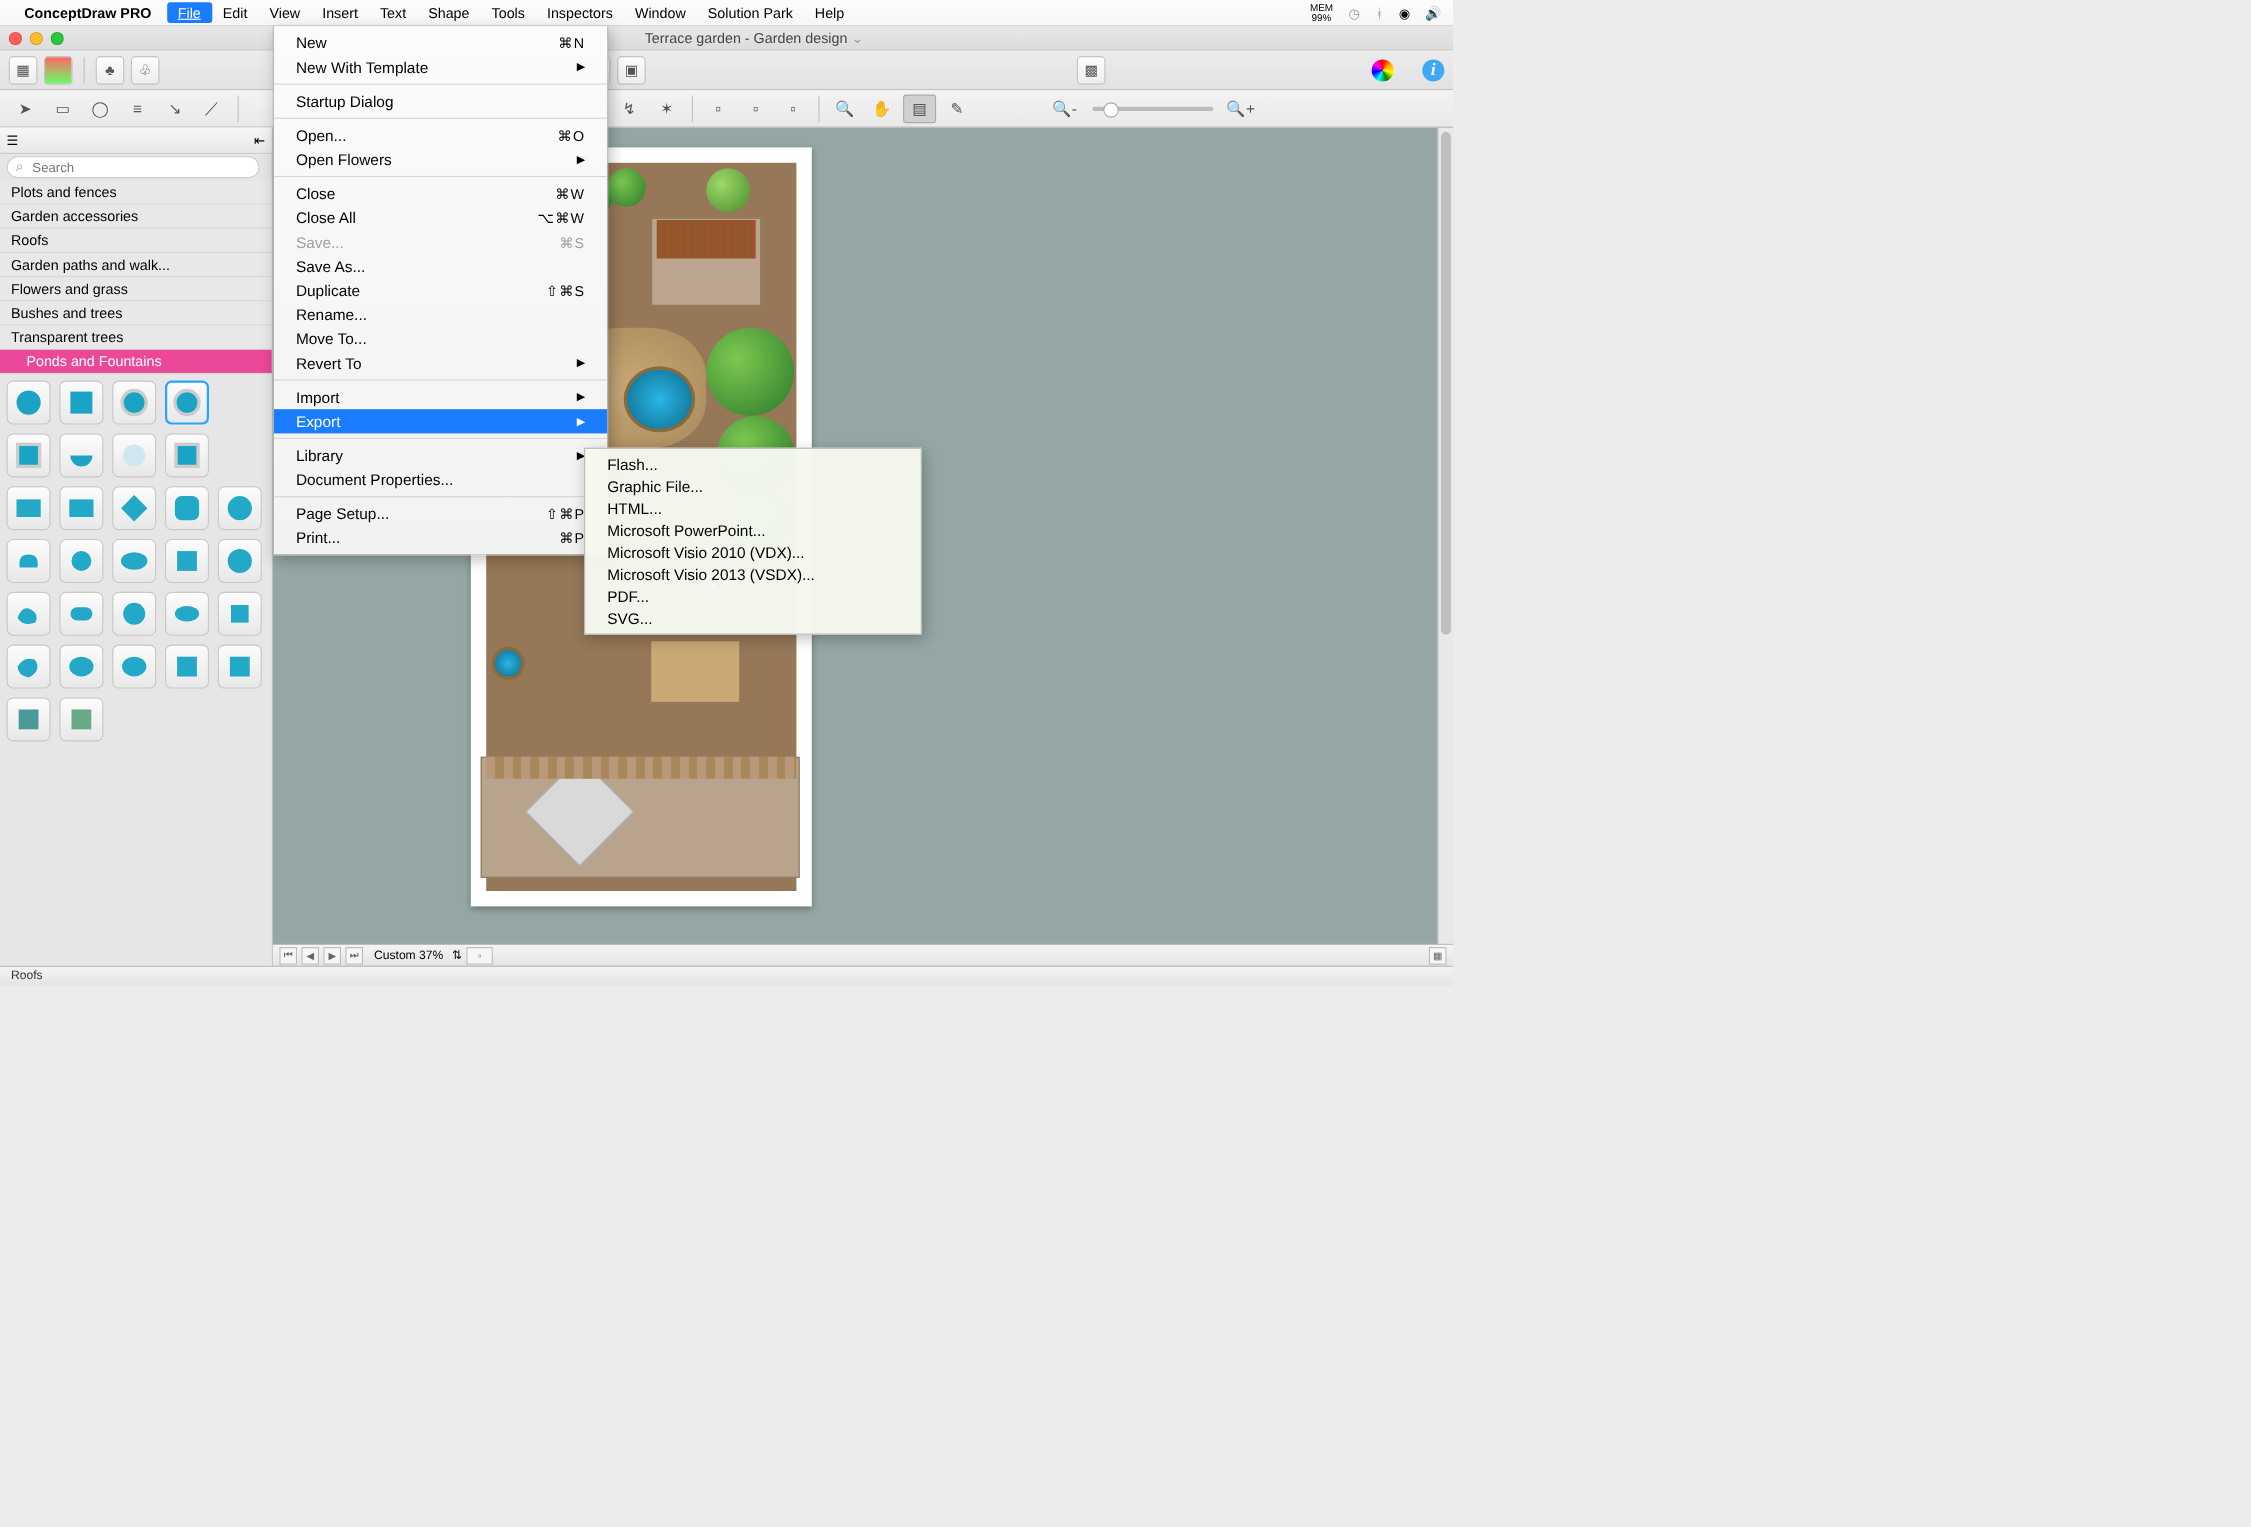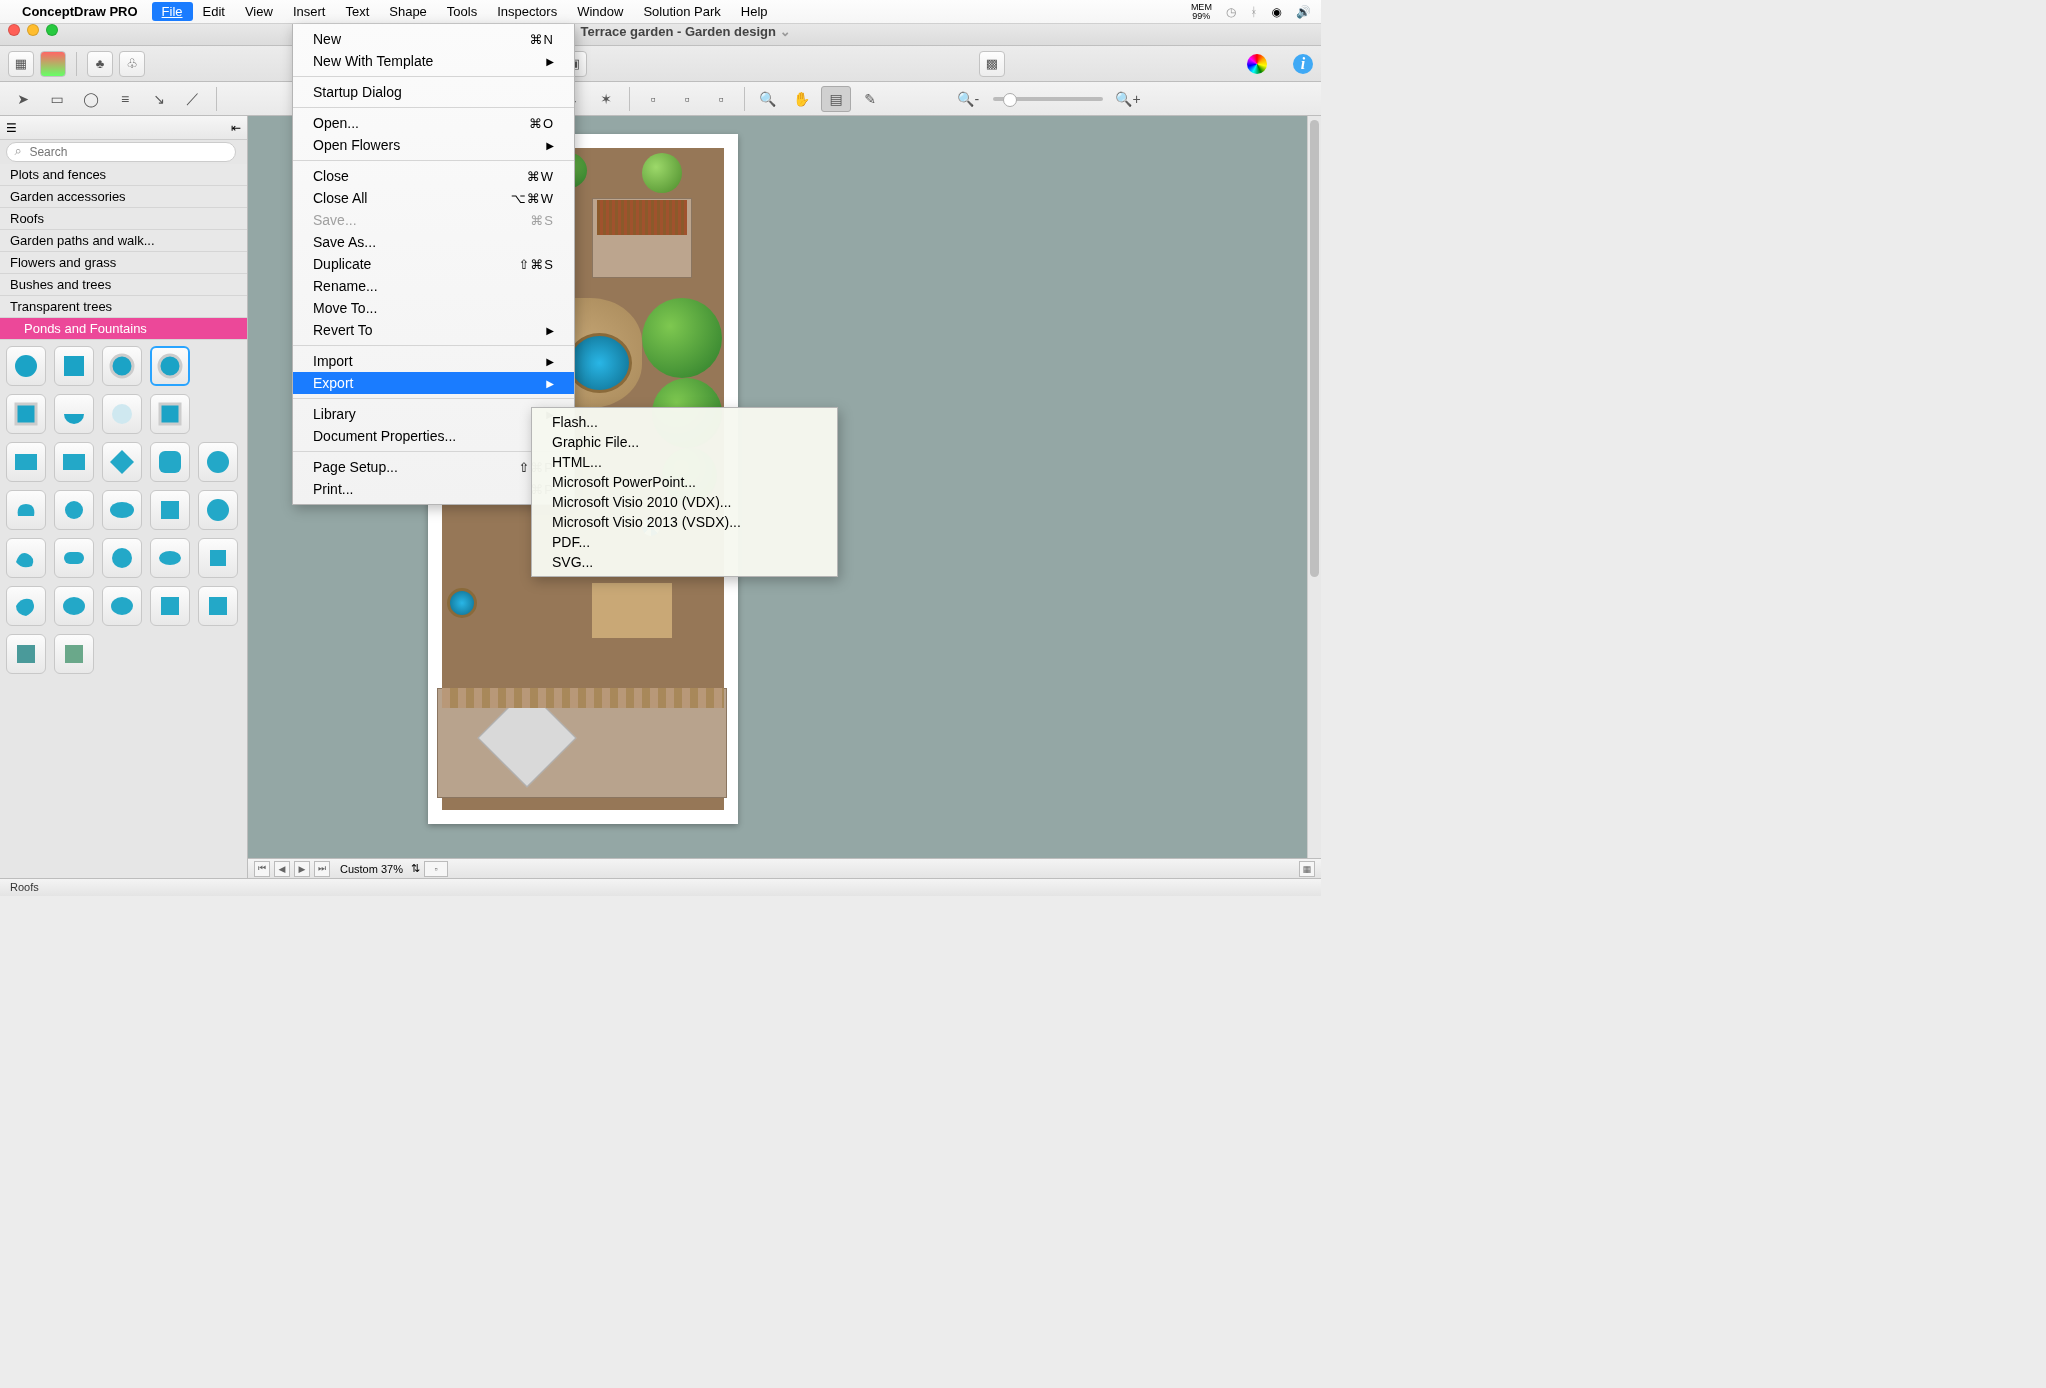--- a/index.html
+++ b/index.html
@@ -8,21 +8,21 @@
     
     .menubar { height: 24px; background: linear-gradient(#fdfdfd,#f6f6f6); border-bottom:1px solid #d0d0d0; display:flex; align-items:center; padding:0 10px; font-size:13px; }
     .apple { font-size:14px; margin-right:12px; }
     .appname { font-weight:700; margin-right:14px; }
     .menubar-item { padding:2px 10px; border-radius:3px; cursor:default; }
     .menubar-item.active { background:#1a7cff; color:#fff;text-decoration:underline; }
     .menubar-right { margin-left:auto; display:flex; align-items:center; gap:14px; font-size:12px; }
     .mem { text-align:center; font-size:9px; line-height:9px; }
 
     
-    .window-titlebar { height:22px; background:linear-gradient(#e8e8e8,#dcdcdc); border-bottom:1px solid #bfbfbf; display:flex; align-items:flex-start; padding:0 8px;font-weight:bold; }
+    .window-titlebar { height:22px; background:linear-gradient(#e8e8e8,#dcdcdc); border-bottom:1px solid #bfbfbf; display:flex; align-items:center; padding:0 8px; }
     .traffic { display:flex; gap:7px; }
     .dot { width:12px; height:12px; border-radius:50%; border:0.5px solid rgba(0,0,0,.15); }
     .dot.r{background:#ff5f56}.dot.y{background:#ffbd2e}.dot.g{background:#27c93f}
     .doc-title { flex:1; text-align:center; font-size:13px; color:#444; }
 
     
     .toolbar { height:36px; background:linear-gradient(#ececec,#e2e2e2); border-bottom:1px solid #bdbdbd; display:flex; align-items:center; padding:0 8px; gap:6px; }
     .tool { width:26px; height:26px; border:1px solid #c3c3c3; border-radius:4px; background:linear-gradient(#fdfdfd,#ededed); display:flex; align-items:center; justify-content:center; font-size:13px; color:#555; }
     .sep { width:1px; height:24px; background:#c0c0c0; margin:0 4px; }
 
@@ -65,21 +65,21 @@
     .path { position:absolute; background:#c7a877; }
     .roof { position:absolute; background:#d9d9d9; transform:rotate(45deg); border:1px solid #aaa; }
     .umbrella { position:absolute; width:18px; height:18px; border-radius:50%; background:conic-gradient(#fff 0 45deg,#1976d2 45deg 90deg,#fff 90deg 135deg,#1976d2 135deg 180deg,#fff 180deg 225deg,#1976d2 225deg 270deg,#fff 270deg 315deg,#1976d2 315deg 360deg); }
 
     
     .pagebar { position:absolute; bottom:18px; left:248px; right:0; height:20px; background:linear-gradient(#f4f4f4,#e4e4e4); border-top:1px solid #bdbdbd; display:flex; align-items:center; font-size:11px; padding:0 6px; gap:4px; }
     .statusbar { position:absolute; bottom:0; left:0; right:0; height:18px; background:linear-gradient(#f4f4f4,#e4e4e4); border-top:1px solid #bdbdbd; font-size:11px; padding:2px 10px; color:#333; }
     .navbtn{width:16px;height:16px;border:1px solid #bbb;background:#f6f6f6;display:flex;align-items:center;justify-content:center;font-size:9px;color:#666}
 
     
-    .dropdown { position:absolute; top:24px; left:248px; width:283px; background:linear-gradient(#fbfbfb,#f2f2f2); border:1px solid #b5b5b5; border-top:none; box-shadow:2px 4px 12px rgba(0,0,0,.25); font-size:14px; padding:4px 0;margin-left:44px; }
+    .dropdown { position:absolute; top:24px; left:248px; width:305px; background:linear-gradient(#fbfbfb,#f2f2f2); border:1px solid #b5b5b5; border-top:none; box-shadow:2px 4px 12px rgba(0,0,0,.25); font-size:14px; padding:4px 0; }
     .menu-row { display:flex; align-items:center; padding:3px 20px; cursor:default; position:relative; }
     .menu-row.disabled { color:#a0a0a0; }
     .menu-row.highlight { background:#1a7cff; color:#fff; }
     .menu-row .shortcut { margin-left:auto; font-size:13px; letter-spacing:1px; }
     .menu-row .arrow { margin-left:auto; font-size:10px; }
     .menu-sep { height:1px; background:#d5d5d5; margin:4px 0; }
 
     .submenu { position:absolute; top:407px; left:531px; width:307px; background:rgba(246,248,240,.97); border:1px solid #b5b5b5; box-shadow:2px 4px 12px rgba(0,0,0,.25); font-size:14px; padding:4px 0; }
     .submenu .menu-row { padding:2px 20px; }
 

